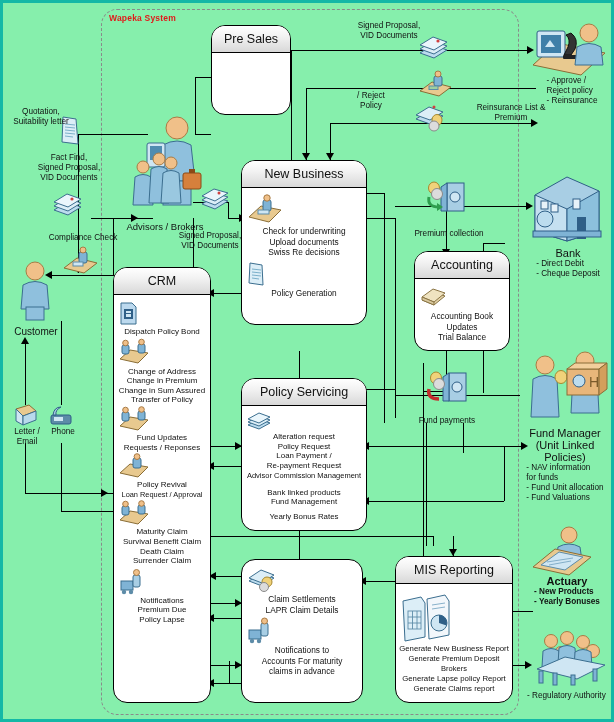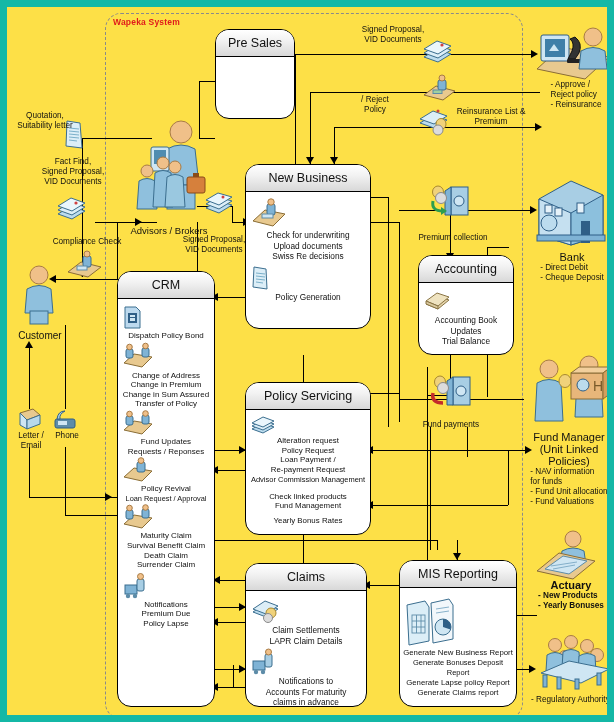--- a/index.html
+++ b/index.html
@@ -1,21 +1,21 @@
 <!DOCTYPE html>
 <html><head>
 <meta charset="utf-8">
 <style>
   html,body{margin:0;padding:0;background:#fff;}
   body{font-family:"Liberation Sans",sans-serif;}
   #canvas{
     position:relative;
     width:614px;height:722px;
-    background:#fde047;
-    border:7px solid #14b8a6;
+    background:#86efac;
+    border:3px solid #14b8a6;
     box-sizing:border-box;
     overflow:hidden;
   }
   
   .sys-boundary{
     position:absolute;
     left:98px;top:6px;width:418px;height:706px;
     border:1.5px dashed #8a8a8a;
     border-radius:16px;
     box-sizing:border-box;
@@ -342,29 +342,28 @@
           <polygon points="3,9 14,3 25,7 14,13" fill="#dceef7" stroke="#3b6e8f"></polygon>
           <polygon points="3,6 14,0 25,4 14,10" fill="#eaf6fc" stroke="#3b6e8f"></polygon>
         </svg>
       </span>
       <div>Alteration request</div>
       <div>Policy Request</div>
       <div>Loan Payment /</div>
       <div>Re-payment Request</div>
       <div style="font-size:7.5px;">Advisor Commission Management</div>
       <div style="height:7px"></div>
-      <div>Check linked products</div>
+      <div>Bank linked products</div>
       <div>Fund Management</div>
       <div style="height:5px"></div>
       <div>Yearly Bonus Rates</div>
     </div>
   </div>
 
   <div class="module" style="left:238px;top:556px;width:122px;height:144px;">
-    <div class="hdr">Claims</div>
     <div class="body">
       <span class="ico">
         <svg width="34" height="26" viewBox="0 0 34 26">
           <polygon points="4,14 16,6 29,11 17,19" fill="#bcdcee" stroke="#3b6e8f"></polygon>
           <polygon points="4,11 16,3 29,8 17,16" fill="#dceef7" stroke="#3b6e8f"></polygon>
           <circle cx="22" cy="15" r="5" fill="#f0d27a" stroke="#a8892f"></circle>
           <circle cx="19" cy="20" r="4.5" fill="#dcdcdc" stroke="#8a8a8a"></circle>
         </svg>
       </span>
       <div>Claim Settlements</div>
@@ -400,21 +399,21 @@
           <polygon points="28,4 46,0 50,6 50,40 30,44" fill="#f2f7fb" stroke="#3b6e8f"></polygon>
           <g stroke="#7aa8c4" stroke-width=".9">
             <line x1="33" y1="10" x2="46" y2="8"></line>
               <line x1="33" y1="14" x2="46" y2="12"></line>
           </g>
           <circle cx="40" cy="28" r="8" fill="#cfe6f3" stroke="#3b6e8f"></circle>
           <path d="M40 28 L40 20 A8 8 0 0 1 47.5 30.5 Z" fill="#2f5f87"></path>
         </svg>
       </span>
       <div>Generate New Business Report</div>
-      <div style="font-size:7.5px;">Generate Bonuses Deposit Report</div>
+      <div style="font-size:7.5px;">Generate Premium Deposit Brokers</div>
       <div>Generate Lapse policy Report</div>
       <div>Generate Claims report</div>
     </div>
   </div>
 
   <div class="cap" style="left:2px;top:104px;width:72px;">
     <div>Quotation,</div>
     <div>Suitability letter</div>
   </div>
   <div class="icon" style="left:54px;top:112px;">
@@ -548,21 +547,21 @@
 
   <div class="icon" style="left:410px;top:98px;">
     <svg width="36" height="32" viewBox="0 0 36 32">
       <polygon points="3,18 16,10 30,15 17,23" fill="#bcdcee" stroke="#3b6e8f"></polygon>
       <polygon points="3,14 16,6 30,11 17,19" fill="#dceef7" stroke="#3b6e8f"></polygon>
       <circle cx="21" cy="6" r="1.5" fill="#d04040"></circle>
       <ellipse cx="24" cy="19" rx="5" ry="5.5" fill="#f0d27a" stroke="#a8892f"></ellipse>
       <ellipse cx="21" cy="25" rx="5" ry="5" fill="#dcdcdc" stroke="#8a8a8a"></ellipse>
     </svg>
   </div>
-  <div class="cap" style="left:438px;top:100px;width:92px;">
+  <div class="cap" style="left:462px;top:100px;width:92px;">
     <div>Reinsurance List &amp;</div>
     <div>Premium</div>
   </div>
 
   <div class="icon" style="left:524px;top:18px;">
     <svg width="84" height="60" viewBox="0 0 84 60">
       <polygon points="6,44 30,22 78,32 54,54" fill="#e8c98f" stroke="#8a6d36"></polygon>
 
       <rect x="10" y="10" width="28" height="26" rx="2" fill="#cfe6f3" stroke="#2f5f87"></rect>
       <rect x="14" y="14" width="20" height="18" fill="#3f7fa8"></rect>

